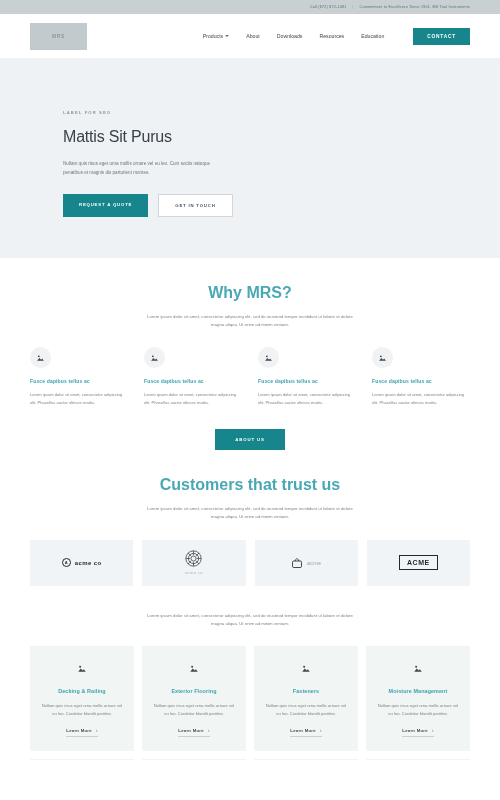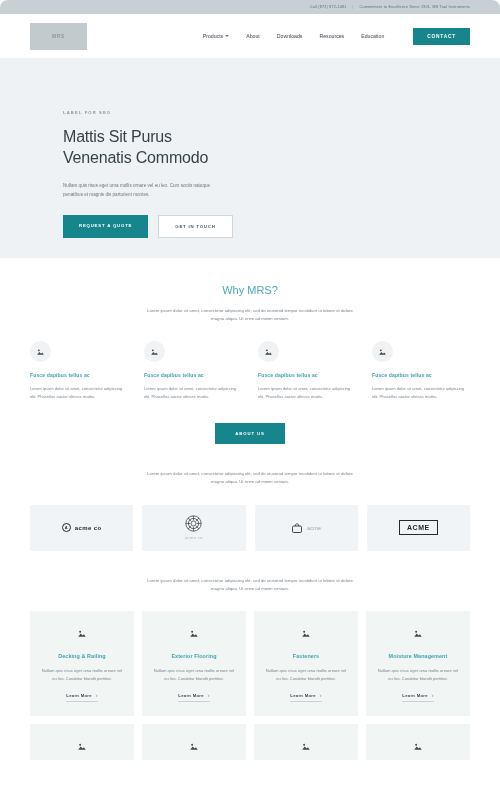--- a/index.html
+++ b/index.html
@@ -3,21 +3,21 @@
 <meta charset="utf-8">
 <style>
   * { margin:0; padding:0; box-sizing:border-box; }
   html, body {
     width:500px; height:800px;
     font-family:"Liberation Sans", sans-serif;
     background:#ffffff;
     overflow:hidden;
     color:#3d4852;
   }
-  .page { width:500px; height:760px; position:relative; overflow:hidden;border-radius:8px; }
+  .page { width:500px; height:760px; position:relative; overflow:hidden; }
 
   
   .topbar {
     height:14px; background:#c8d0d4;
     display:flex; align-items:center; justify-content:flex-end;
     padding-right:30px; gap:6px;
   }
   .topbar span {
     font-size:3.6px; letter-spacing:.25px; color:#5d6a70; white-space:nowrap;
   }
@@ -69,21 +69,21 @@
   }
   .btn-outline {
     background:#fff; color:#4a555d; border:1px solid #cfd7dc;
     font-size:4.3px; font-weight:700; letter-spacing:.8px;
     padding:8px 16px; white-space:nowrap;
   }
 
   
   .section { padding:26px 30px 0; text-align:center; }
   .sec-title {
-    font-size:11px; color:#4aa8b5; font-weight:400; margin-bottom:11px;
+    font-size:16px; color:#4aa8b5; font-weight:700; margin-bottom:11px;
   }
   .sec-sub {
     font-size:4.3px; line-height:1.9; color:#7b858c;
     max-width:218px; margin:0 auto 18px;
   }
 
   
   .features { display:flex; gap:16px; text-align:left; }
   .feature { flex:1; }
   .circ {
@@ -165,21 +165,20 @@
       <div class="nav-item">Resources</div>
       <div class="nav-item">Education</div>
       <div class="btn-contact">CONTACT</div>
     </div>
   </div>
 
   <div class="hero">
     <div class="hero-label">LABEL FOR SEO</div>
     <div class="hero-title">
       <div>Mattis Sit Purus</div>
-      <div>Venenatis Commodo</div>
     </div>
     <div class="hero-body">Nullam quis risus eget urna mollis ornare vel eu leo. Cum sociis natoque penatibus et magnis dis parturient montes.</div>
     <div class="hero-btns">
       <div class="btn-primary">REQUEST A QUOTE</div>
       <div class="btn-outline">GET IN TOUCH</div>
     </div>
   </div>
 
   <div class="section">
     <div class="sec-title">Why MRS?</div>
@@ -226,20 +225,21 @@
         <div class="feat-title">Fusce dapibus tellus ac</div>
         <div class="feat-body">Lorem ipsum dolor sit amet, consectetur adipiscing elit. Phasellus auctor ultrices mattis.</div>
       </div>
     </div>
     <div class="center-btn">
       <span class="btn-about">ABOUT US</span>
     </div>
   </div>
 
   <div class="section">
+    <div class="sec-title">Customers that trust us</div>
     <div class="sec-sub">Lorem ipsum dolor sit amet, consectetur adipiscing elit, sed do eiusmod tempor incididunt ut labore et dolore magna aliqua. Ut enim ad minim veniam.</div>
     <div class="logos">
 
       <div class="logo-tile">
         <div class="lg-inner">
           <span class="lg-circleA">A</span>
           <span class="lg-text">acme co</span>
         </div>
       </div>
 

